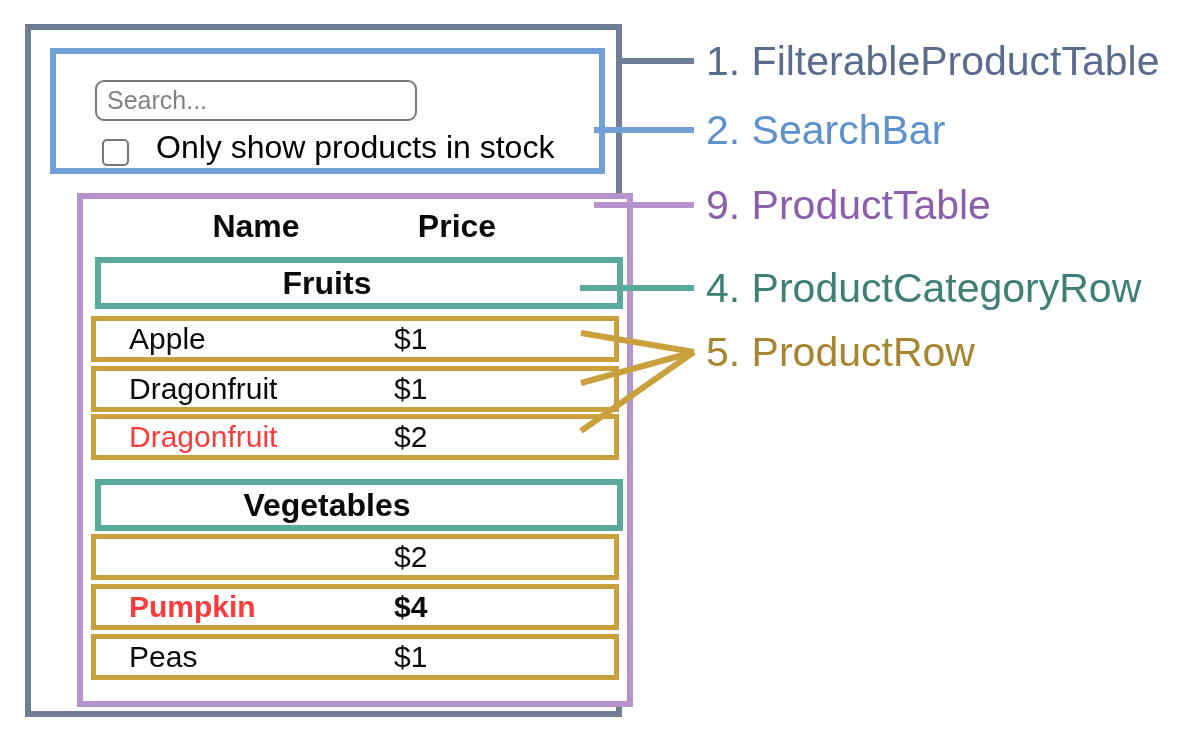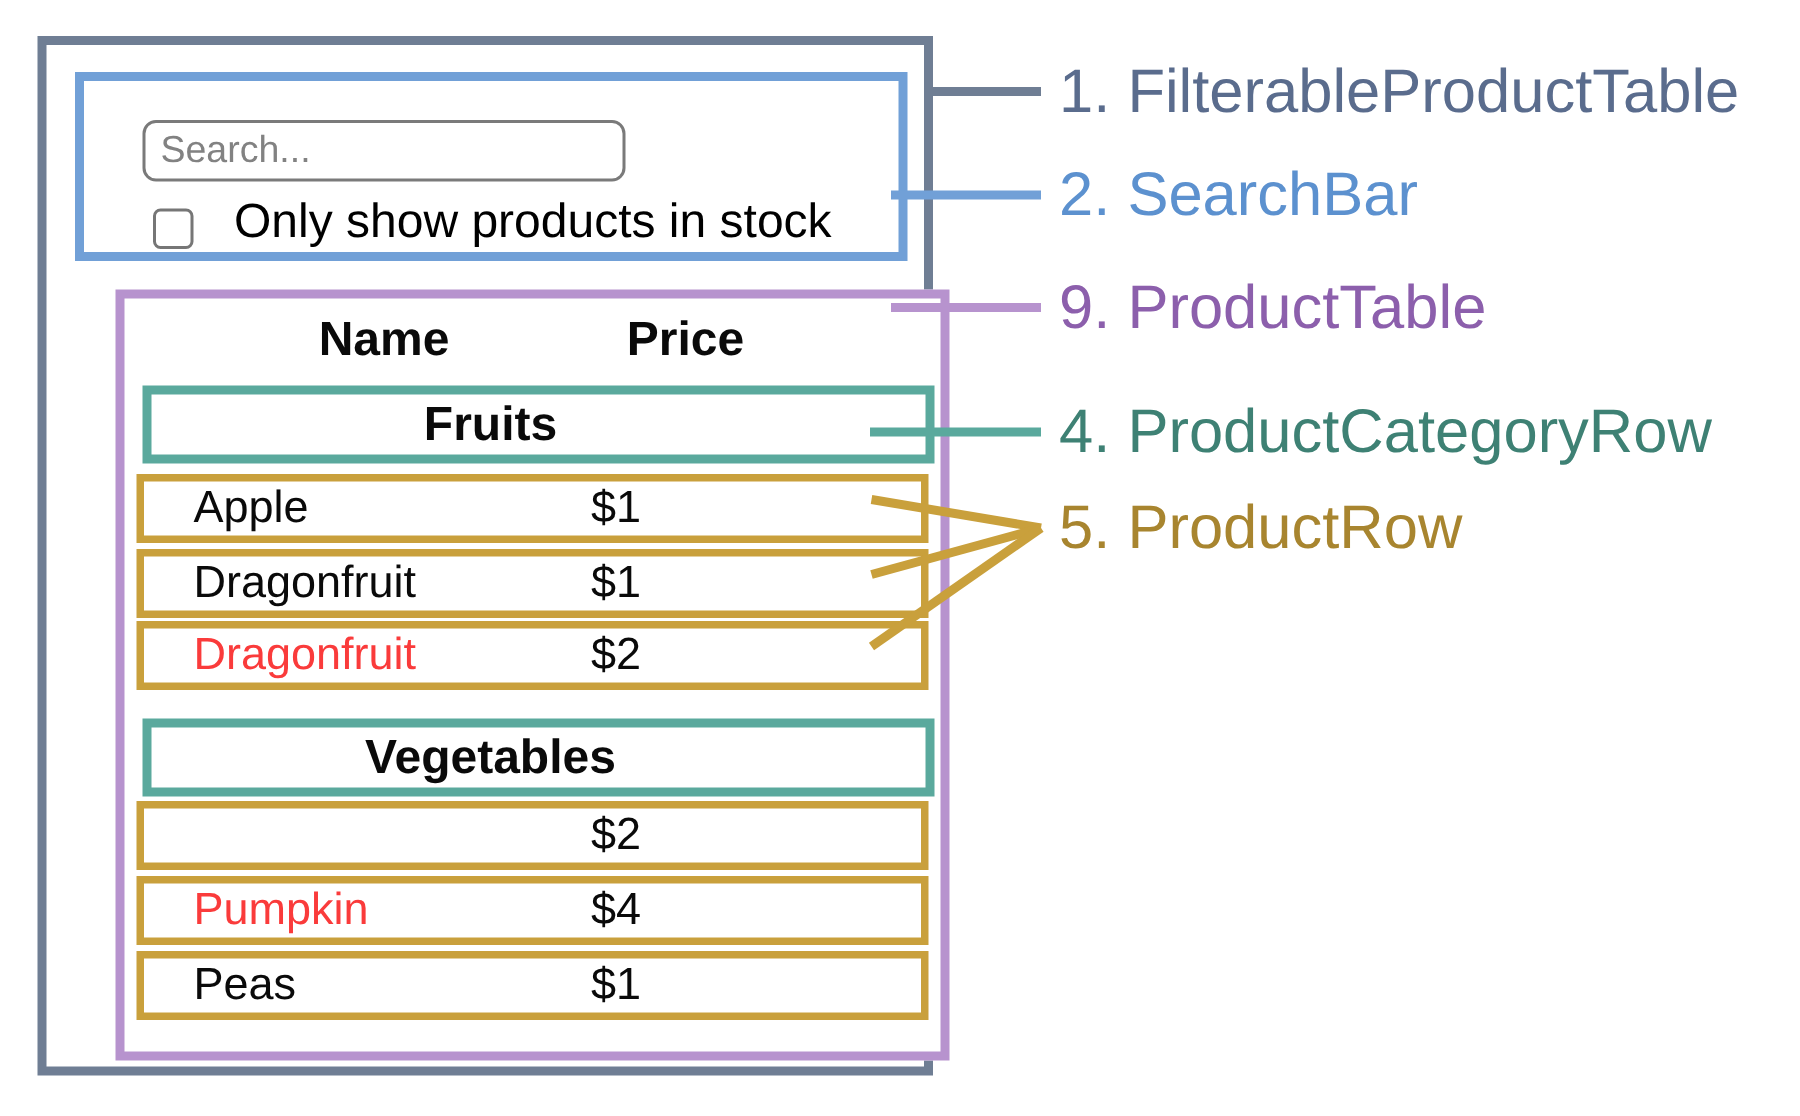--- a/index.html
+++ b/index.html
@@ -33,21 +33,21 @@
   .cell-name  { position:absolute; left:33px;  top:50%; transform:translateY(-50%); font-size:30px; white-space:nowrap; }
   .cell-price { position:absolute; left:298px; top:50%; transform:translateY(-50%); font-size:30px; white-space:nowrap; }
   .oos { color:#FA3B3B; }
 
   .cat-fruits     { top:58px; }
   .row-apple      { top:117px; }
   .row-dragonfruit{ top:167px; }
   .row-passion    { top:215px; }
   .cat-vegetables { top:280px; }
   .row-spinach    { top:335px; }
-  .row-pumpkin    { top:385px; }
+  .row-pumpkin    { top:385px;font-weight:bold; }
   .row-peas       { top:435px; }
 
   .connectors { position:absolute; left:0; top:0; width:1200px; height:744px; pointer-events:none; }
 
   .legend-label { position:absolute; left:706px; transform:translateY(-50%);
                   font-size:41px; white-space:nowrap; }
   .legend-1 { top:61px;  color:#5A6C8D; }
   .legend-2 { top:130px; color:#5C91CF; }
   .legend-3 { top:205px; color:#8C5FAC; }
   .legend-4 { top:288px; color:#3E8174; }

